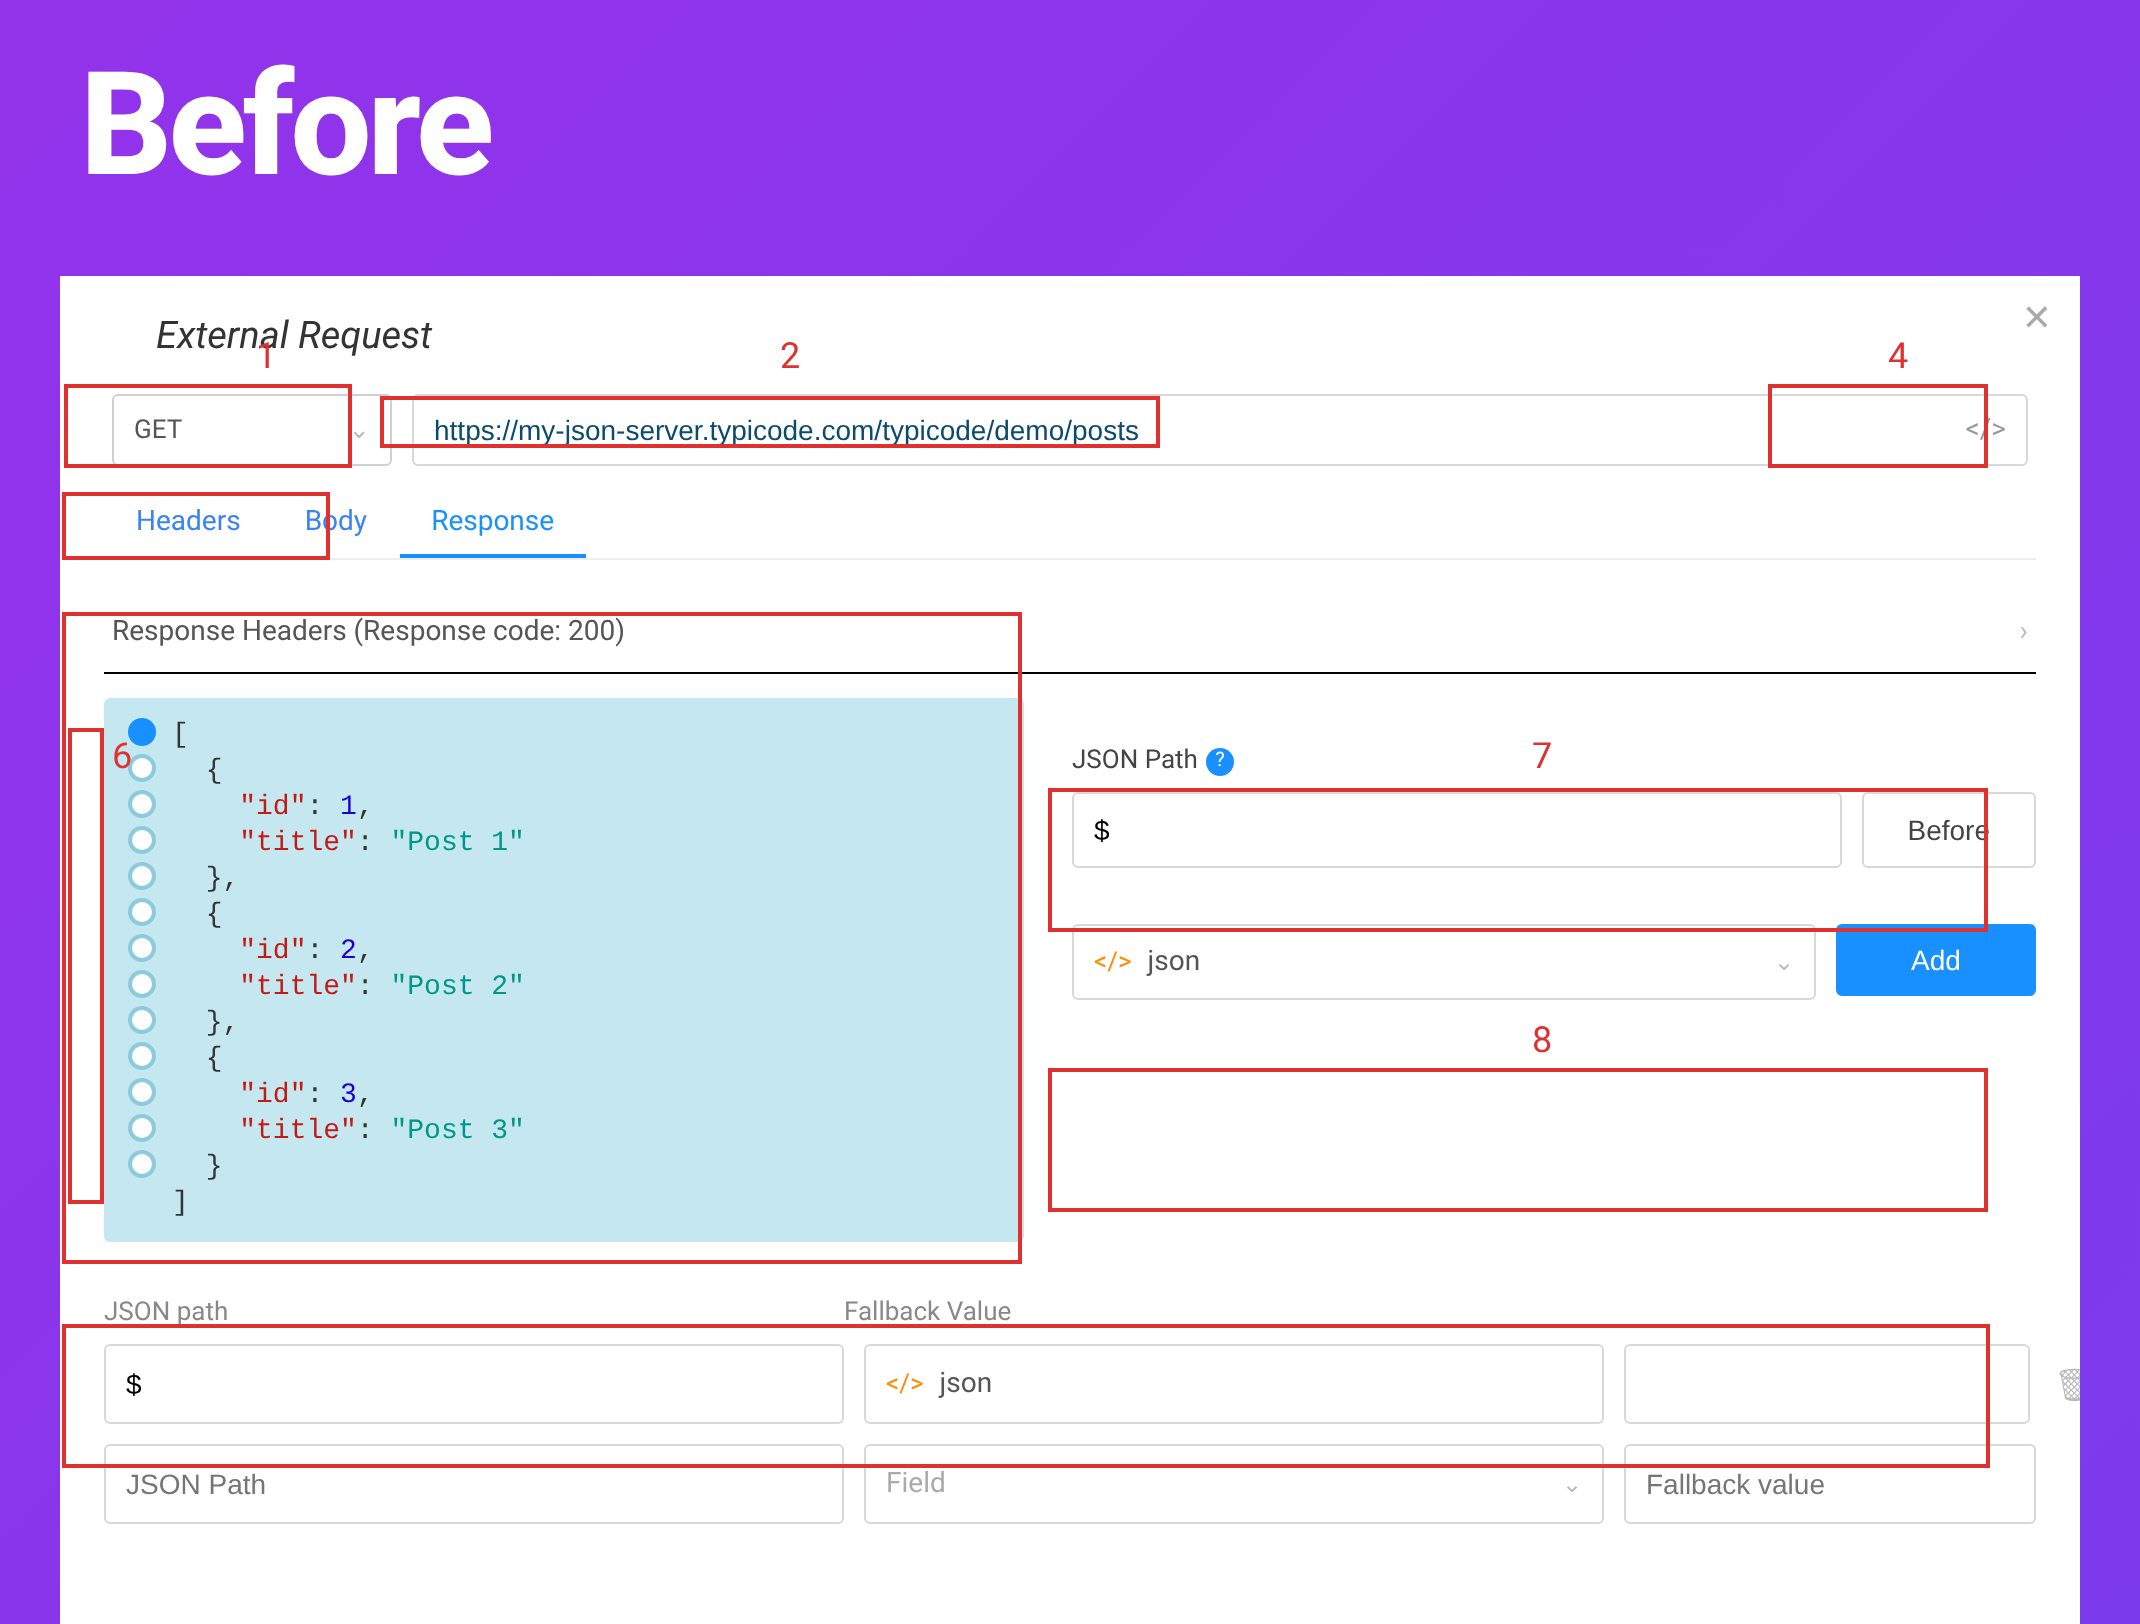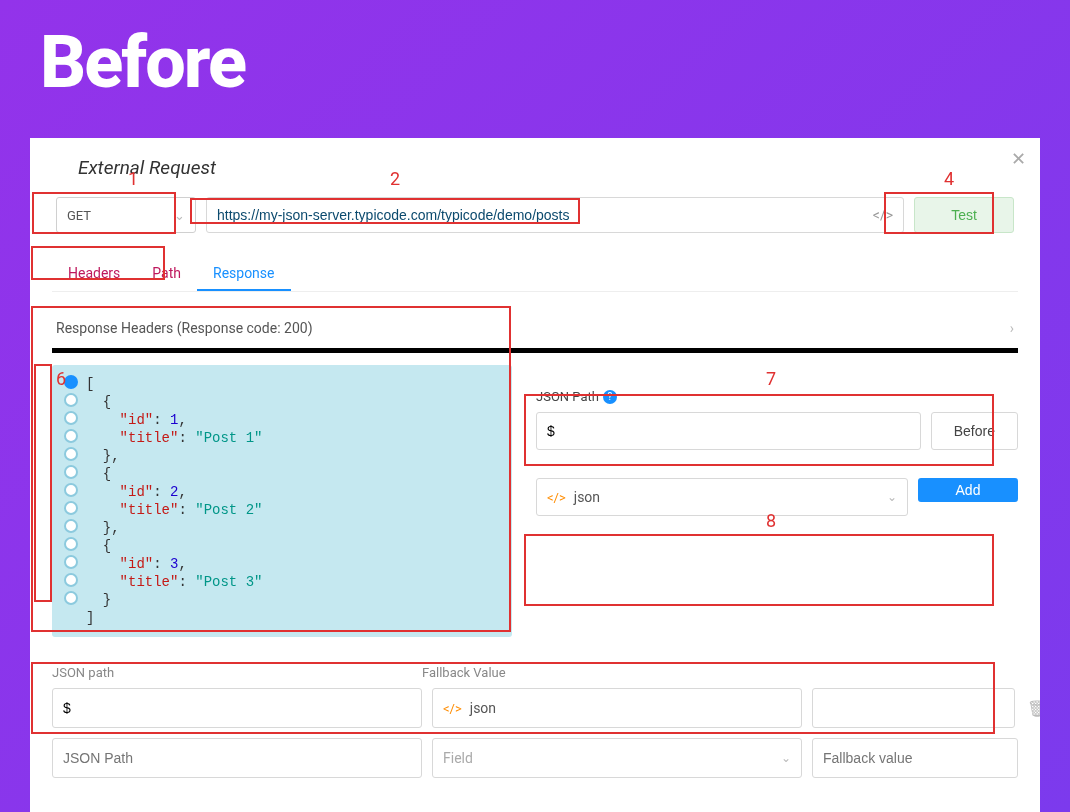--- a/index.html
+++ b/index.html
@@ -39,21 +39,21 @@
   .panel-title {
     font-size: 19px;
     color: #333;
     margin-bottom: 18px;
     padding-left: 26px;
     font-style: italic;
   }
   .req-row {
     display: flex;
     gap: 10px;
-    margin-bottom: 24px;
+    margin-bottom: 12px;
     padding: 0 4px;
   }
   .method-select {
     width: 140px;
     height: 36px;
     border: 1px solid #d0d0d0;
     border-radius: 3px;
     display: flex;
     align-items: center;
     justify-content: space-between;
@@ -95,34 +95,34 @@
   }
   .tabs {
     display: flex;
     border-bottom: 1px solid #eee;
     margin-bottom: 16px;
     gap: 0;
   }
   .tab {
     padding: 8px 16px;
     font-size: 14px;
-    color: #be185d;
+    color: #3b82f6;
     cursor: pointer;
     border-bottom: 2px solid transparent;
   }
   .tab.active {
     color: #1890ff;
     border-bottom-color: #1890ff;
   }
   .resp-headers-row {
     display: flex;
     align-items: center;
     justify-content: space-between;
     padding: 12px 4px;
-    border-bottom: 5px solid #000000;
+    border-bottom: 1px solid #000000;
     font-size: 14px;
     color: #555;
     cursor: pointer;
     margin-bottom: 12px;
   }
   .chevron-right {
     color: #bbb;
     font-size: 14px;
   }
   .body-split {
@@ -229,21 +229,21 @@
     color: #555;
     cursor: pointer;
     overflow: hidden;
   }
   .select-like .chev {
     margin-left: auto;
     color: #bbb;
     font-size: 12px;
   }
   .btn-primary {
-    height: 24px;
+    height: 36px;
     width: 100px;
     background: #1890ff;
     border: none;
     color: #fff;
     border-radius: 3px;
     font-size: 14px;
     cursor: pointer;
   }
   .tag-icon {
     color: #ff8c00;
@@ -308,26 +308,25 @@
 
   <div class="req-row">
     <div class="method-select">
       <span>GET</span>
       <span style="color:#bbb">⌄</span>
     </div>
     <div class="url-wrap">
       <input class="url-input" value="https://my-json-server.typicode.com/typicode/demo/posts" style="">
       <span class="code-icon">&lt;/&gt;</span>
     </div>
-    <button class="test-btn">Test</button>
   </div>
 
   <div class="tabs">
     <div class="tab">Headers</div>
-    <div class="tab">Path</div>
+    <div class="tab">Body</div>
     <div class="tab active">Response</div>
   </div>
 
   <div class="resp-headers-row">
     <span>Response Headers (Response code: 200)</span>
     <span class="chevron-right">›</span>
   </div>
 
   <div class="body-split">
 

